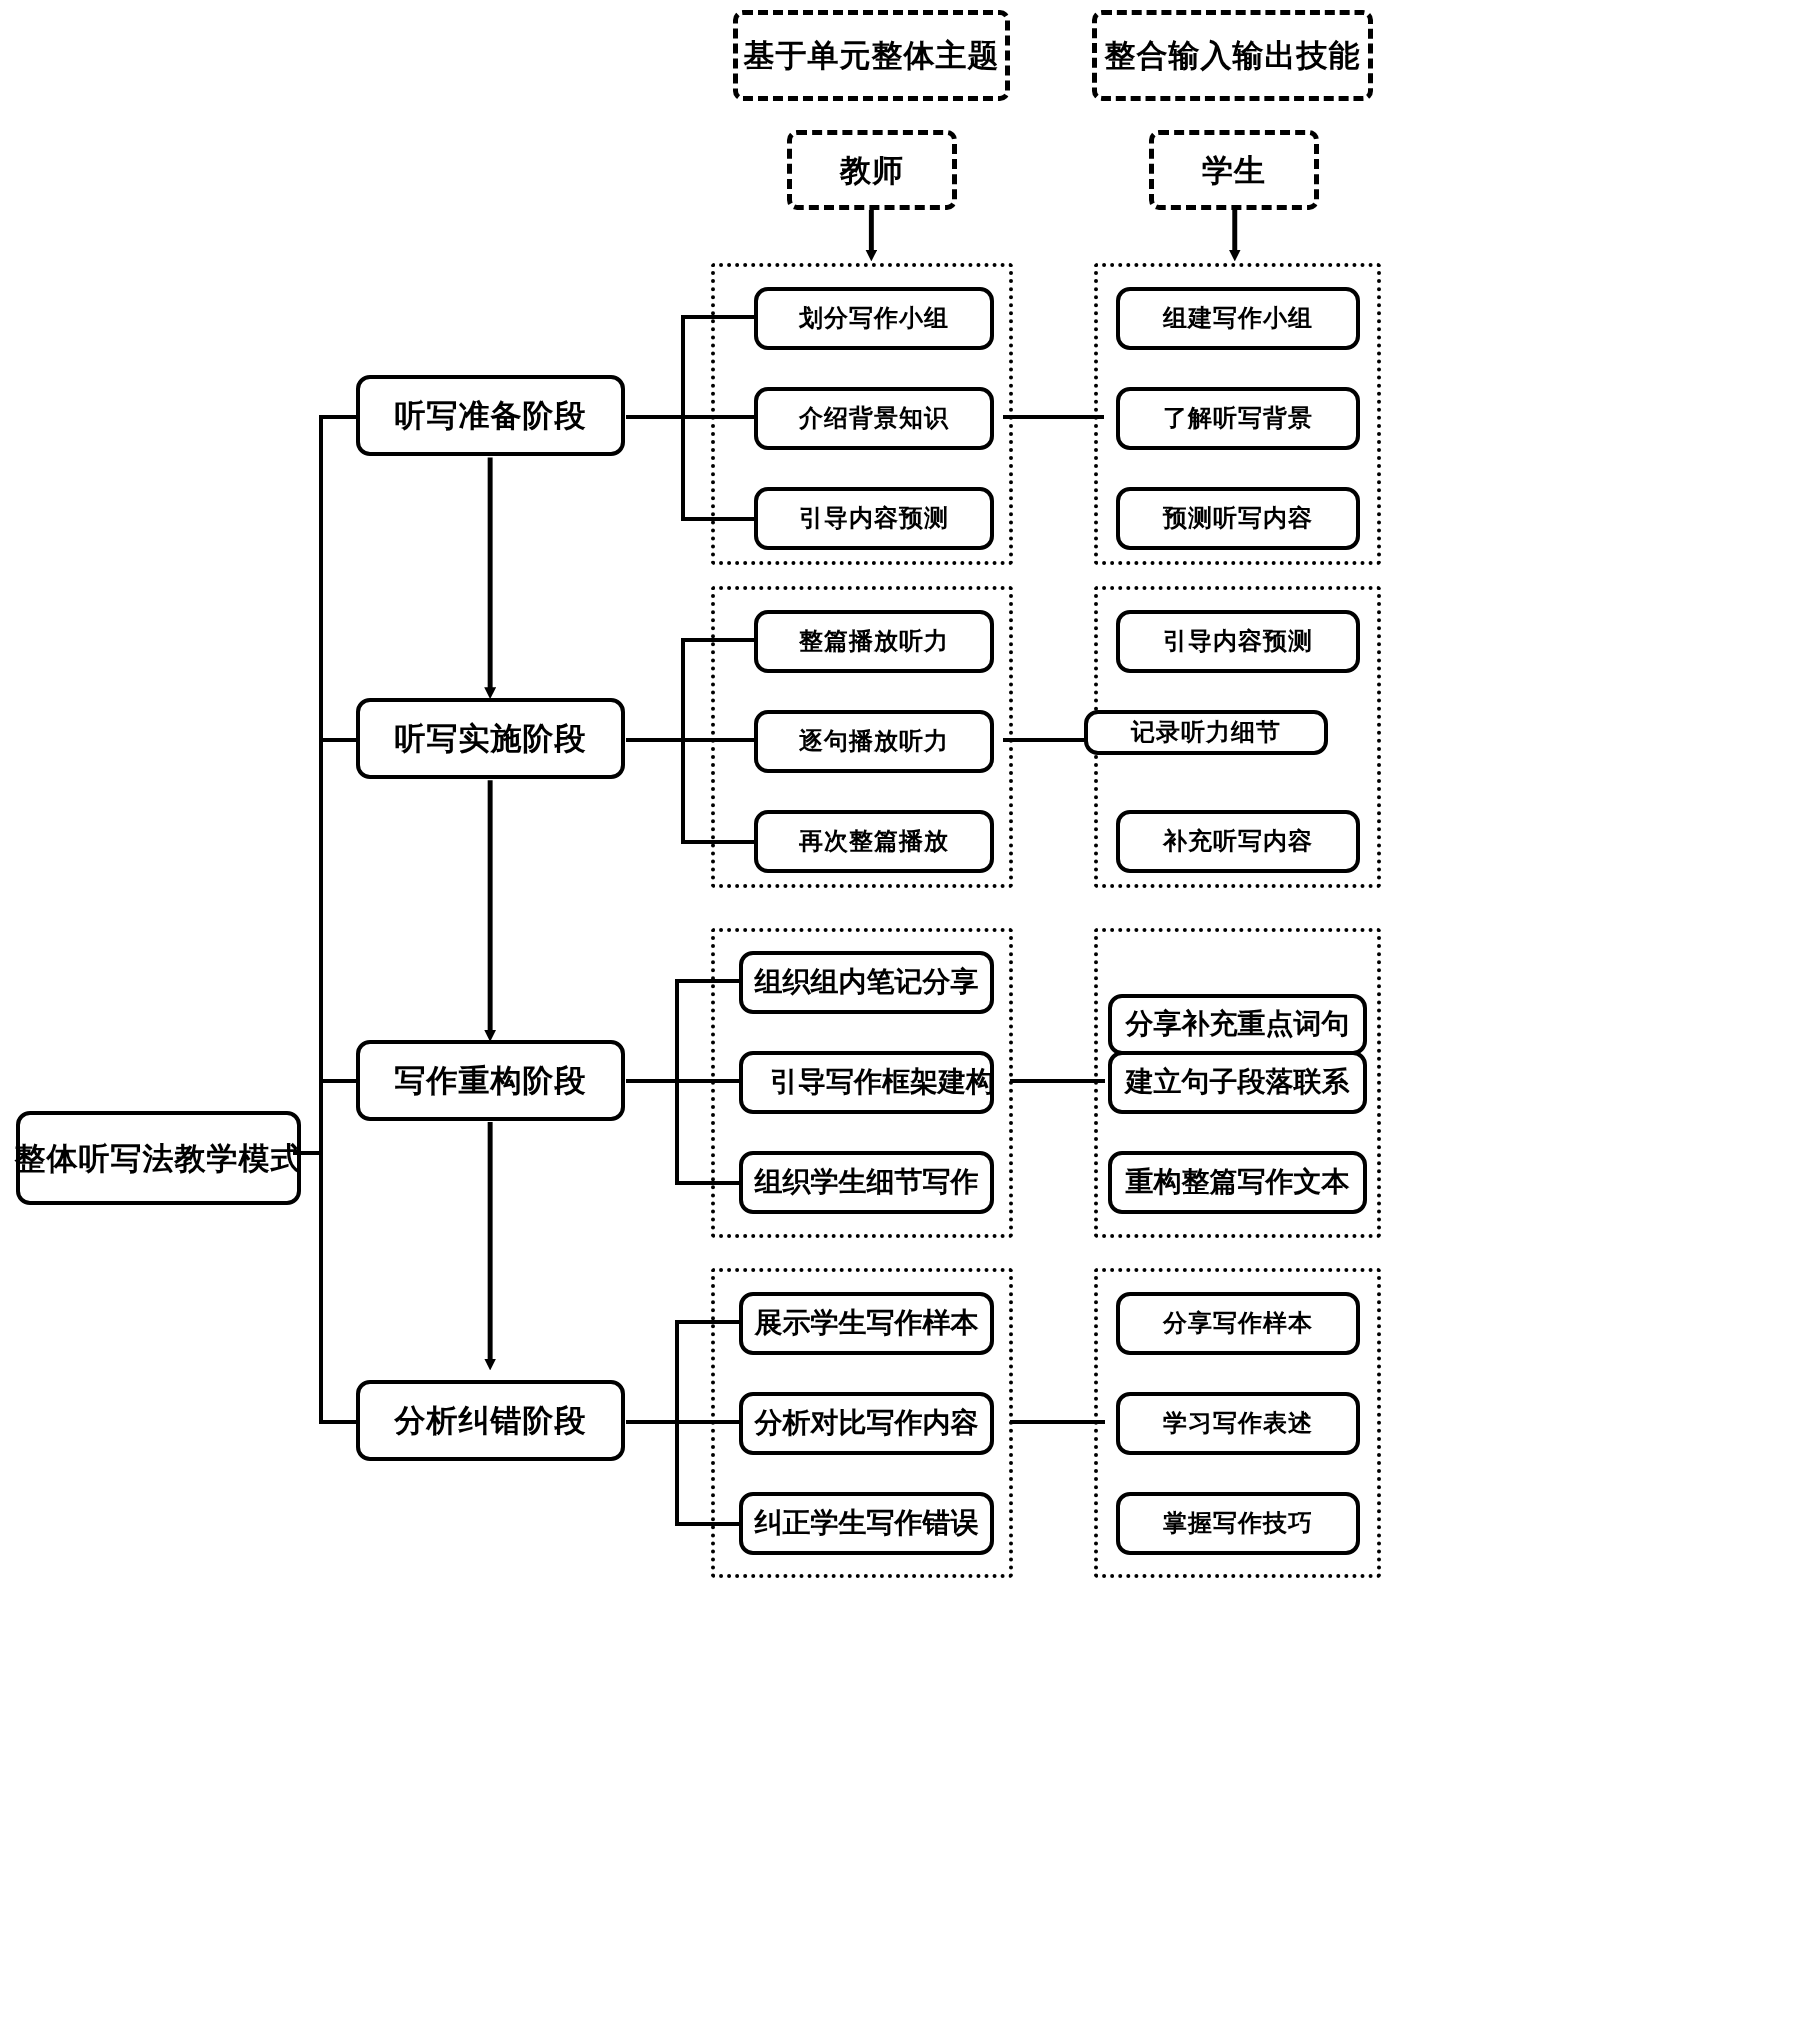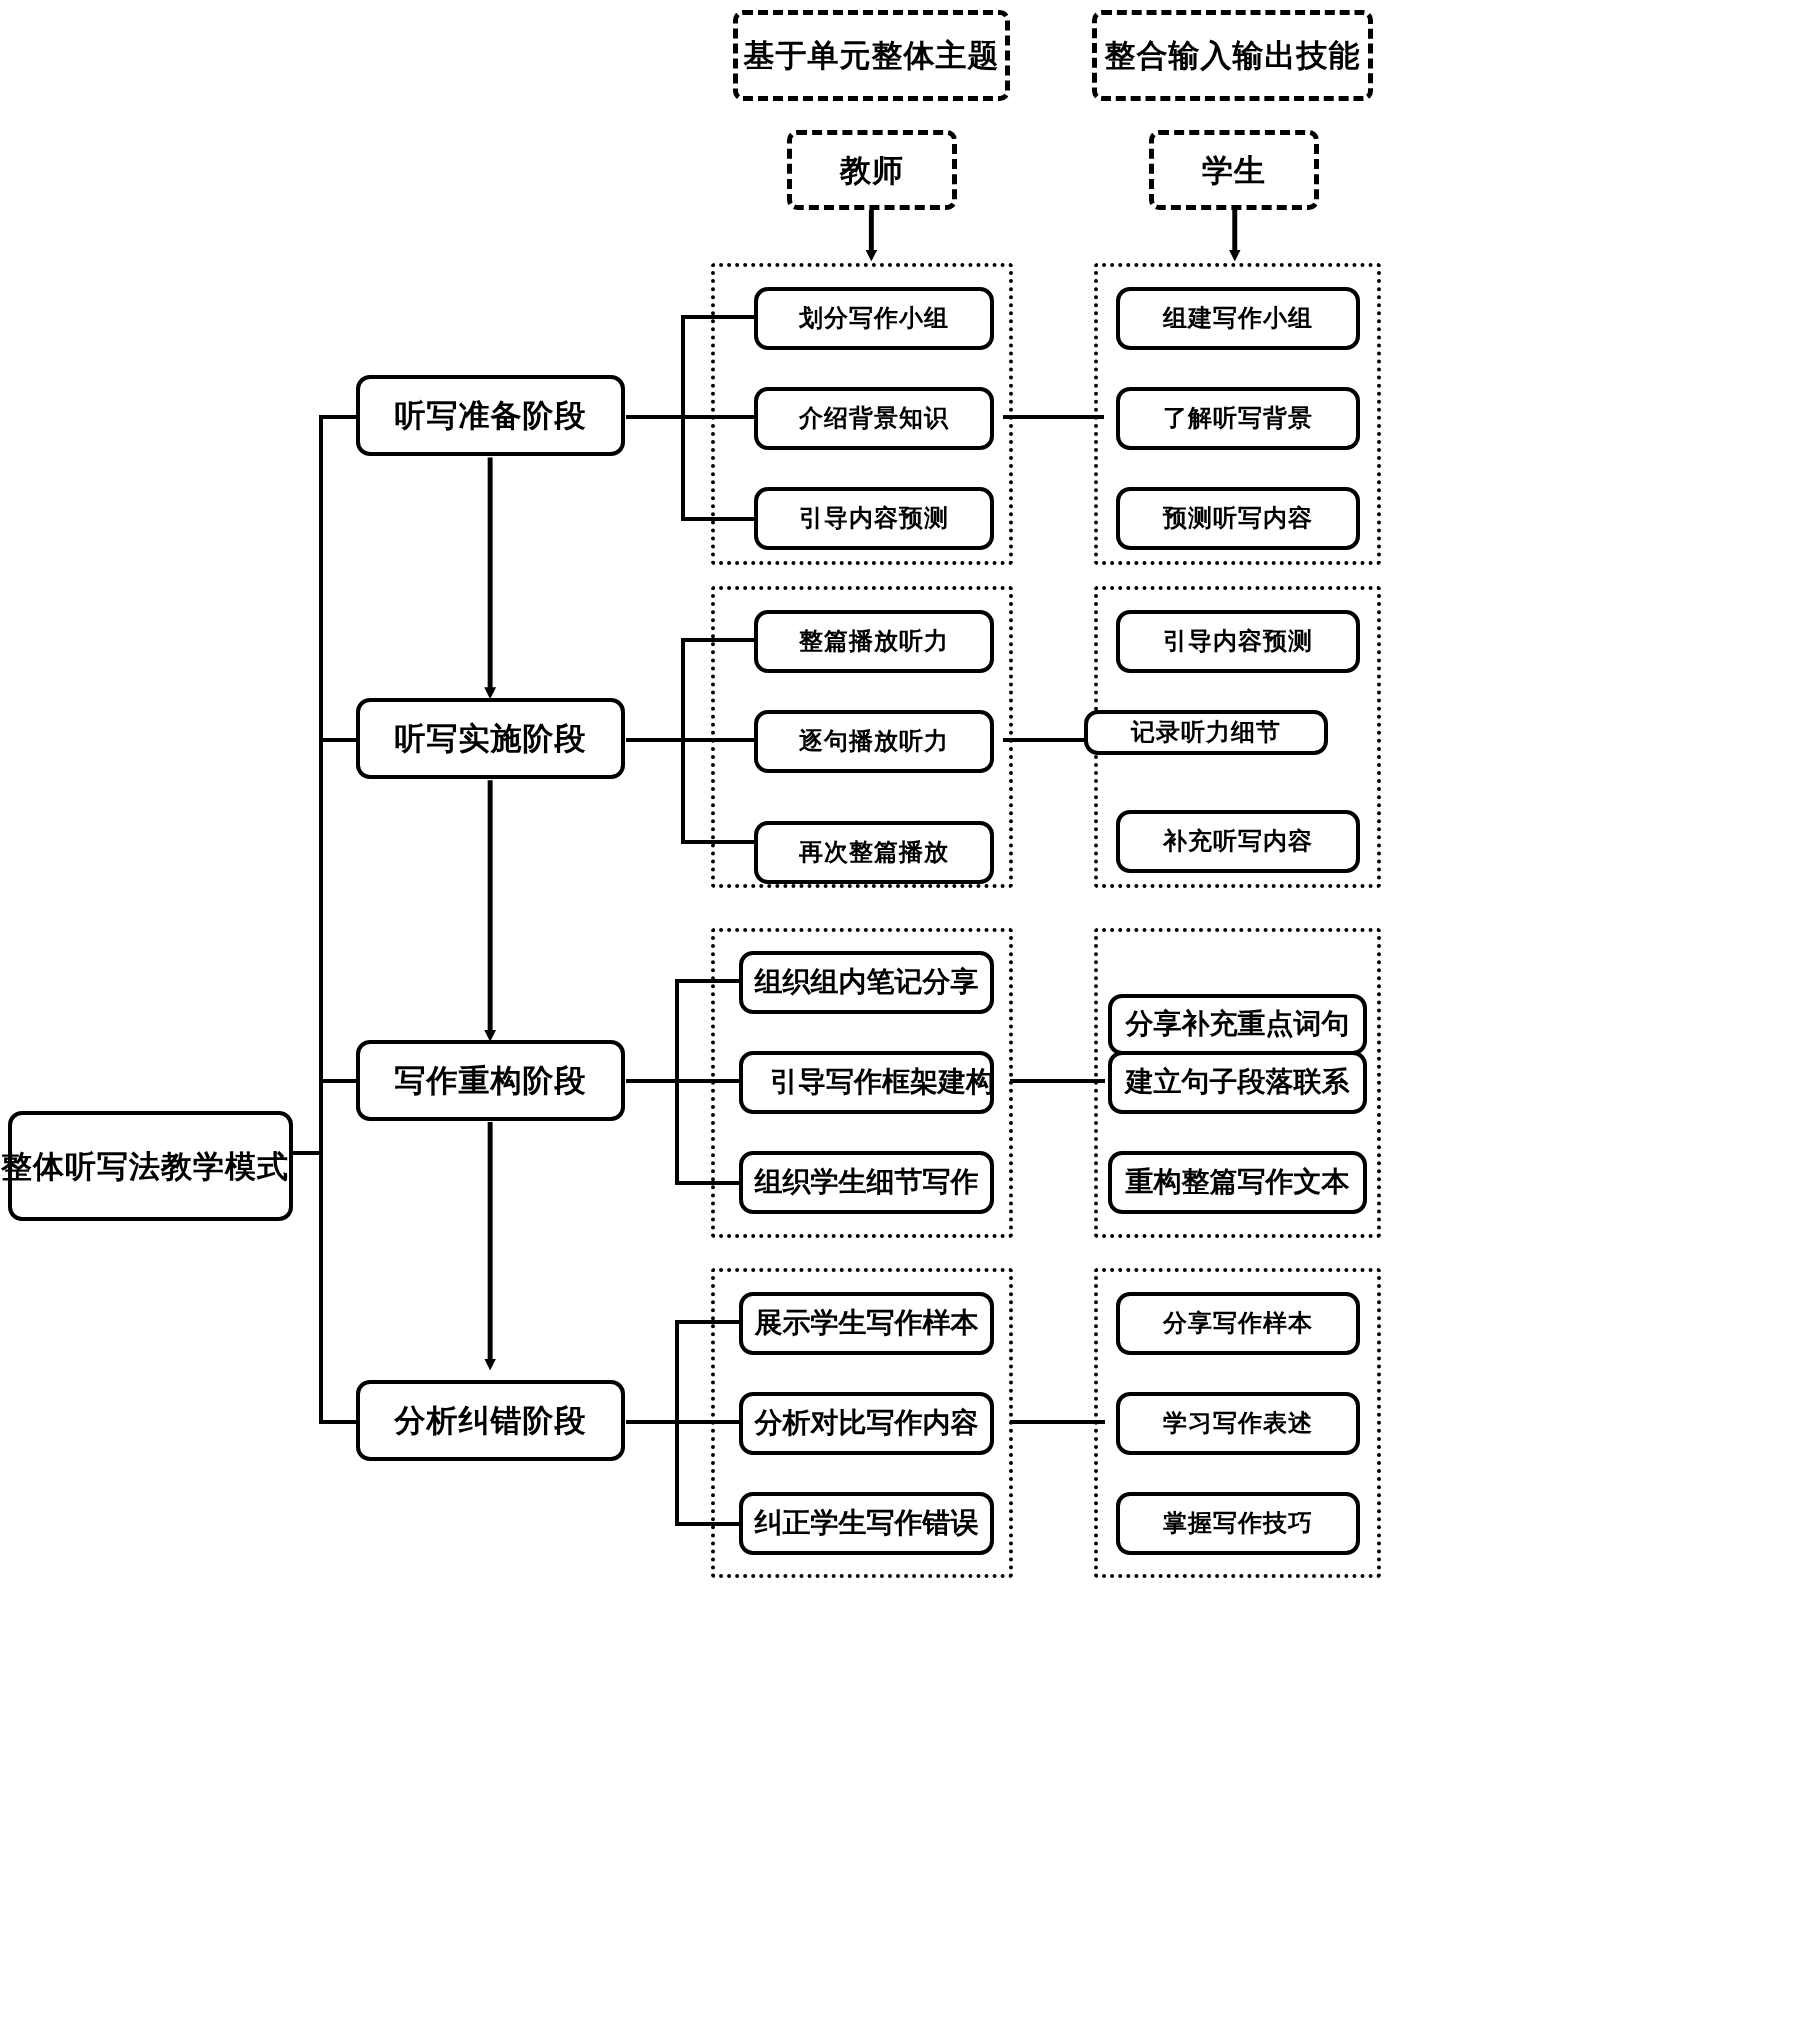--- a/index.html
+++ b/index.html
@@ -94,21 +94,21 @@
   </div>
 
   <div class="node dashed t-role" style="left:787px;top:130px;width:170px;height:80px;">
     <span>教师</span>
   </div>
 
   <div class="node dashed t-role" style="left:1149px;top:130px;width:170px;height:80px;">
     <span>学生</span>
   </div>
 
-  <div class="node solid t-root" style="left:8px;top:1111px;width:285px;height:110px;justify-content:flex-end;">
+  <div class="node solid t-root" style="left:16px;top:1111px;width:285px;height:94px;">
     <span>整体听写法教学模式</span>
   </div>
 
   <div class="ln lnh" style="left:293px;top:1151px;width:28px;"></div>
   <div class="ln lnv" style="left:319px;top:417px;height:1005px;"></div>
 
   <div class="ln lnh" style="left:319px;top:415px;width:42px;"></div>
   <div class="ln lnh" style="left:319px;top:738px;width:42px;"></div>
   <div class="ln lnh" style="left:319px;top:1079px;width:42px;"></div>
   <div class="ln lnh" style="left:319px;top:1420px;width:42px;"></div>
@@ -157,21 +157,21 @@
   <div class="ln lnh" style="left:681px;top:840px;width:73px;"></div>
   <div class="ln lnh" style="left:1003px;top:738px;width:101px;"></div>
 
   <div class="dotted-group" style="left:711px;top:586px;width:302px;height:302px;"></div>
   <div class="node solid t-item" style="left:754px;top:610px;width:240px;height:63px;">
     <span>整篇播放听力</span>
   </div>
   <div class="node solid t-item" style="left:754px;top:710px;width:240px;height:63px;">
     <span>逐句播放听力</span>
   </div>
-  <div class="node solid t-item" style="left:754px;top:810px;width:240px;height:63px;margin-top:11px;">
+  <div class="node solid t-item" style="left:754px;top:810px;width:240px;height:63px;">
     <span>再次整篇播放</span>
   </div>
 
   <div class="dotted-group" style="left:1094px;top:586px;width:287px;height:302px;"></div>
   <div class="node solid t-item" style="left:1116px;top:610px;width:244px;height:63px;">
     <span>引导内容预测</span>
   </div>
   <div class="node solid t-item" style="left:1084px;top:710px;width:244px;height:45px;">
     <span>记录听力细节</span>
   </div>

